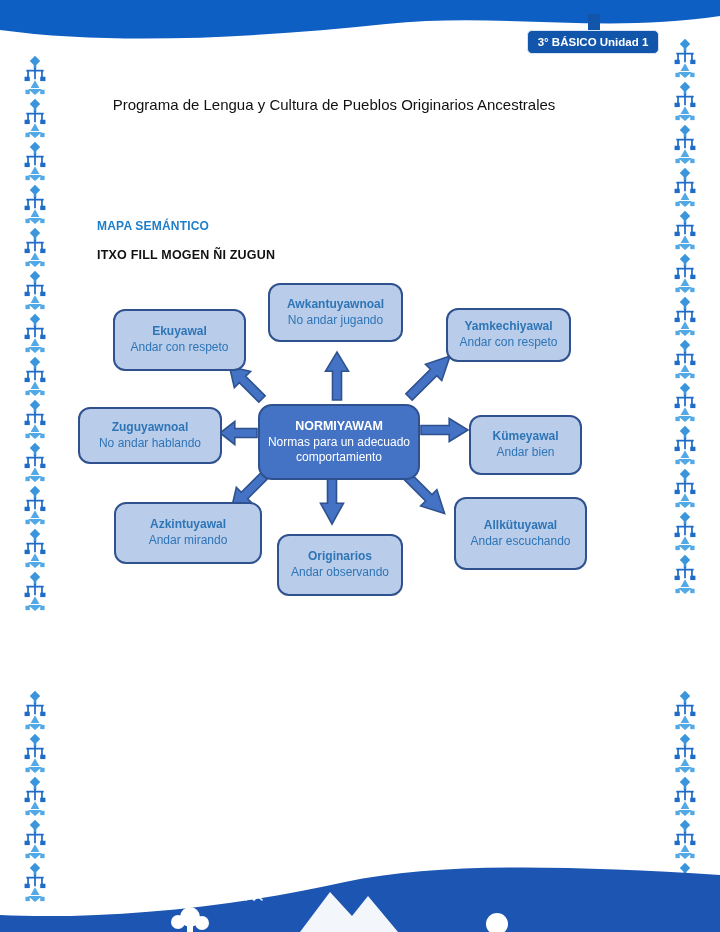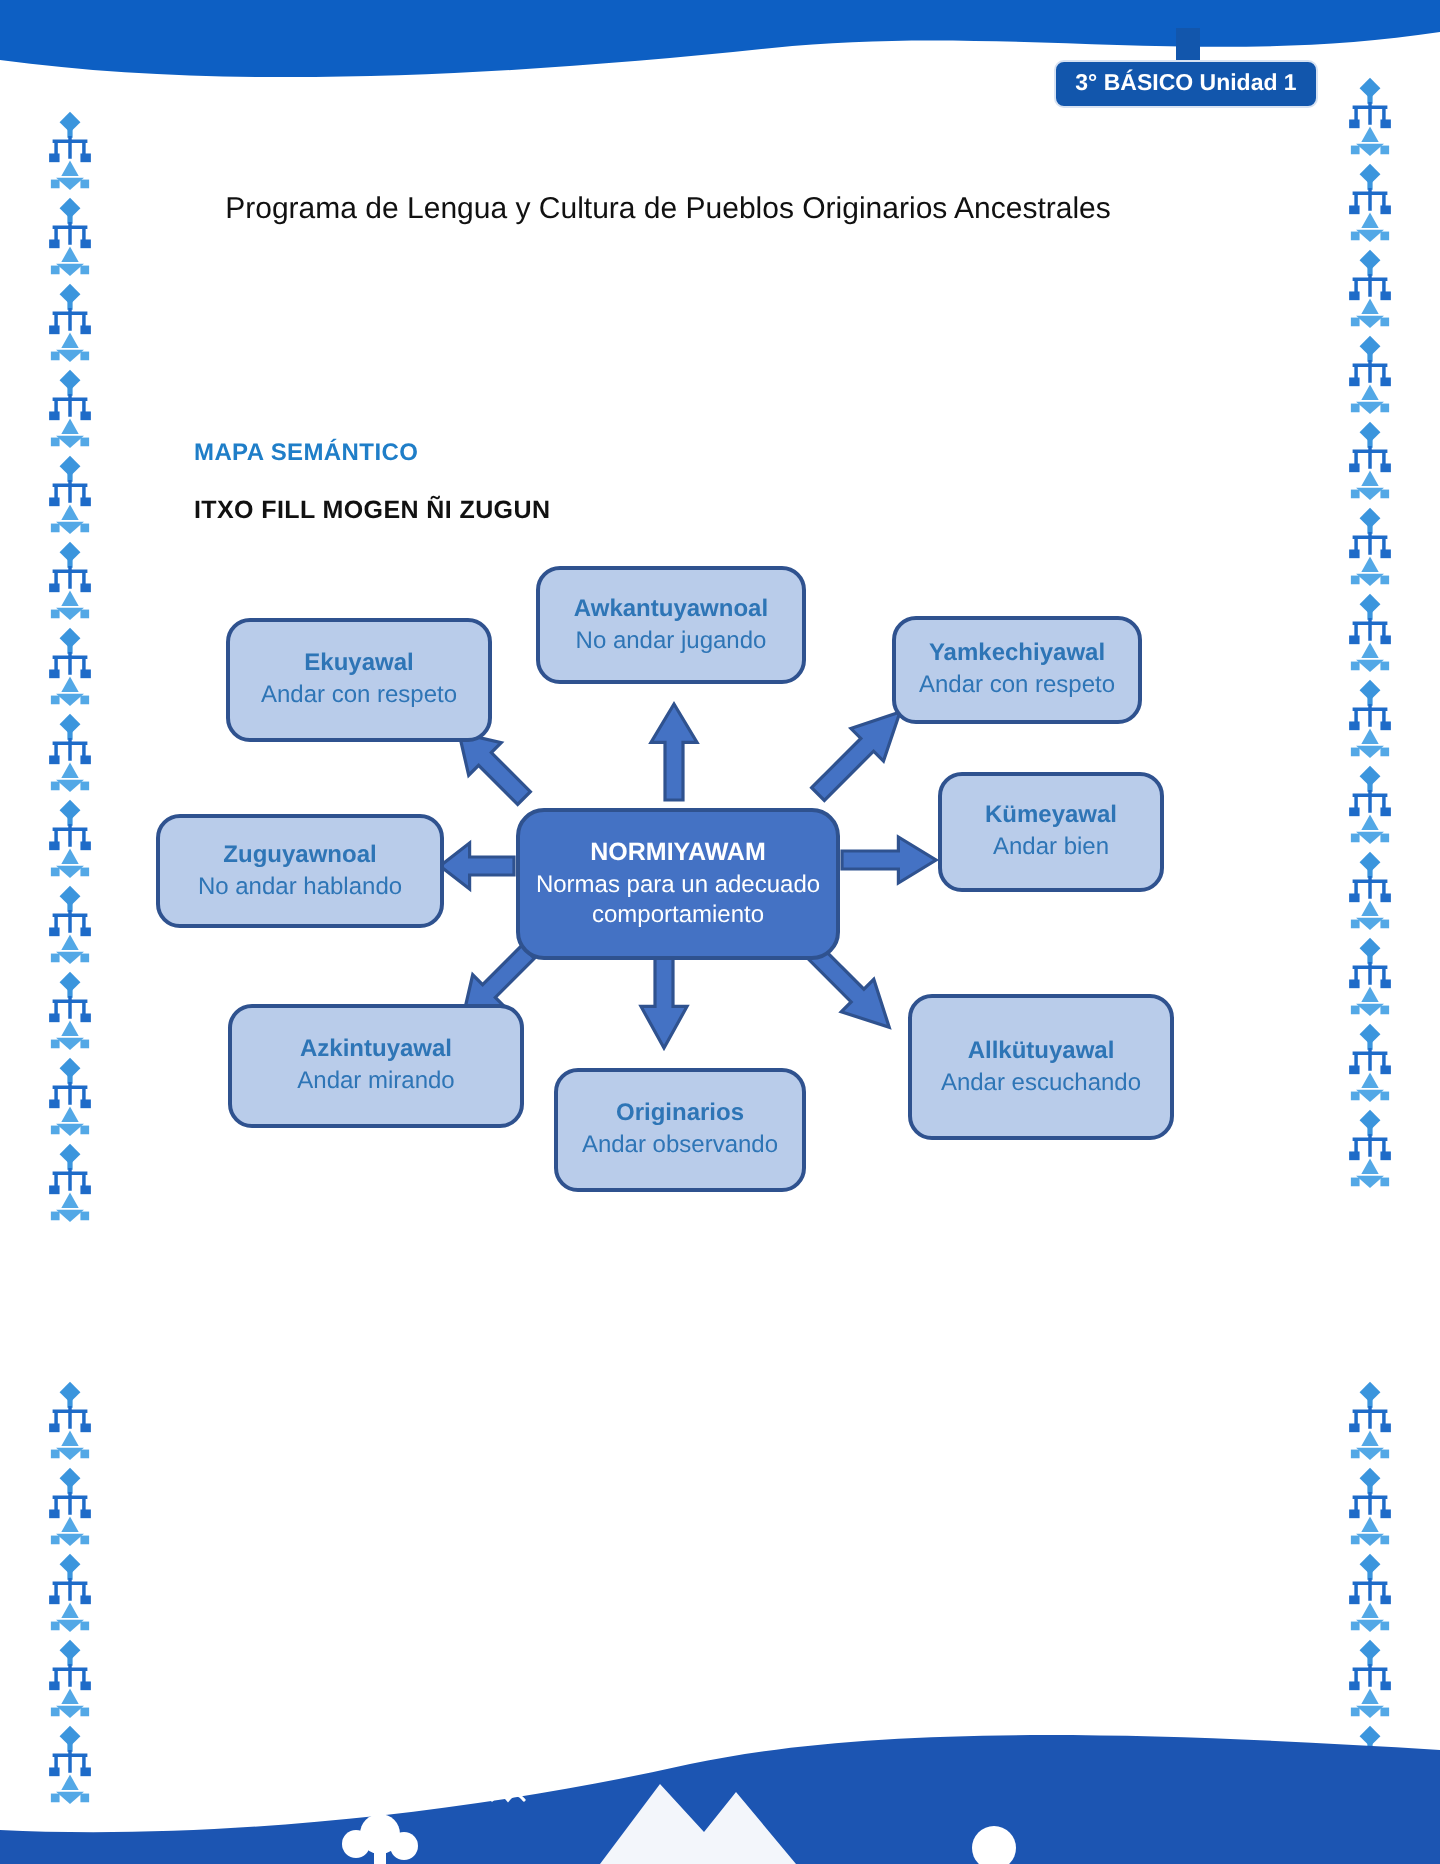--- a/index.html
+++ b/index.html
@@ -230,21 +230,21 @@
     <div class="s">No andar jugando</div>
   </div>
   <div class="node" style="left:446px; top:308px; width:125px; height:54px;">
     <div class="t">Yamkechiyawal</div>
     <div class="s">Andar con respeto</div>
   </div>
   <div class="node" style="left:78px;  top:407px; width:144px; height:57px;">
     <div class="t">Zuguyawnoal</div>
     <div class="s">No andar hablando</div>
   </div>
-  <div class="node" style="left:469px; top:386px; width:113px; height:60px;">
+  <div class="node" style="left:469px; top:415px; width:113px; height:60px;">
     <div class="t">Kümeyawal</div>
     <div class="s">Andar bien</div>
   </div>
   <div class="node" style="left:114px; top:502px; width:148px; height:62px;">
     <div class="t">Azkintuyawal</div>
     <div class="s">Andar mirando</div>
   </div>
   <div class="node" style="left:277px; top:534px; width:126px; height:62px;">
     <div class="t">Originarios</div>
     <div class="s">Andar observando</div>

